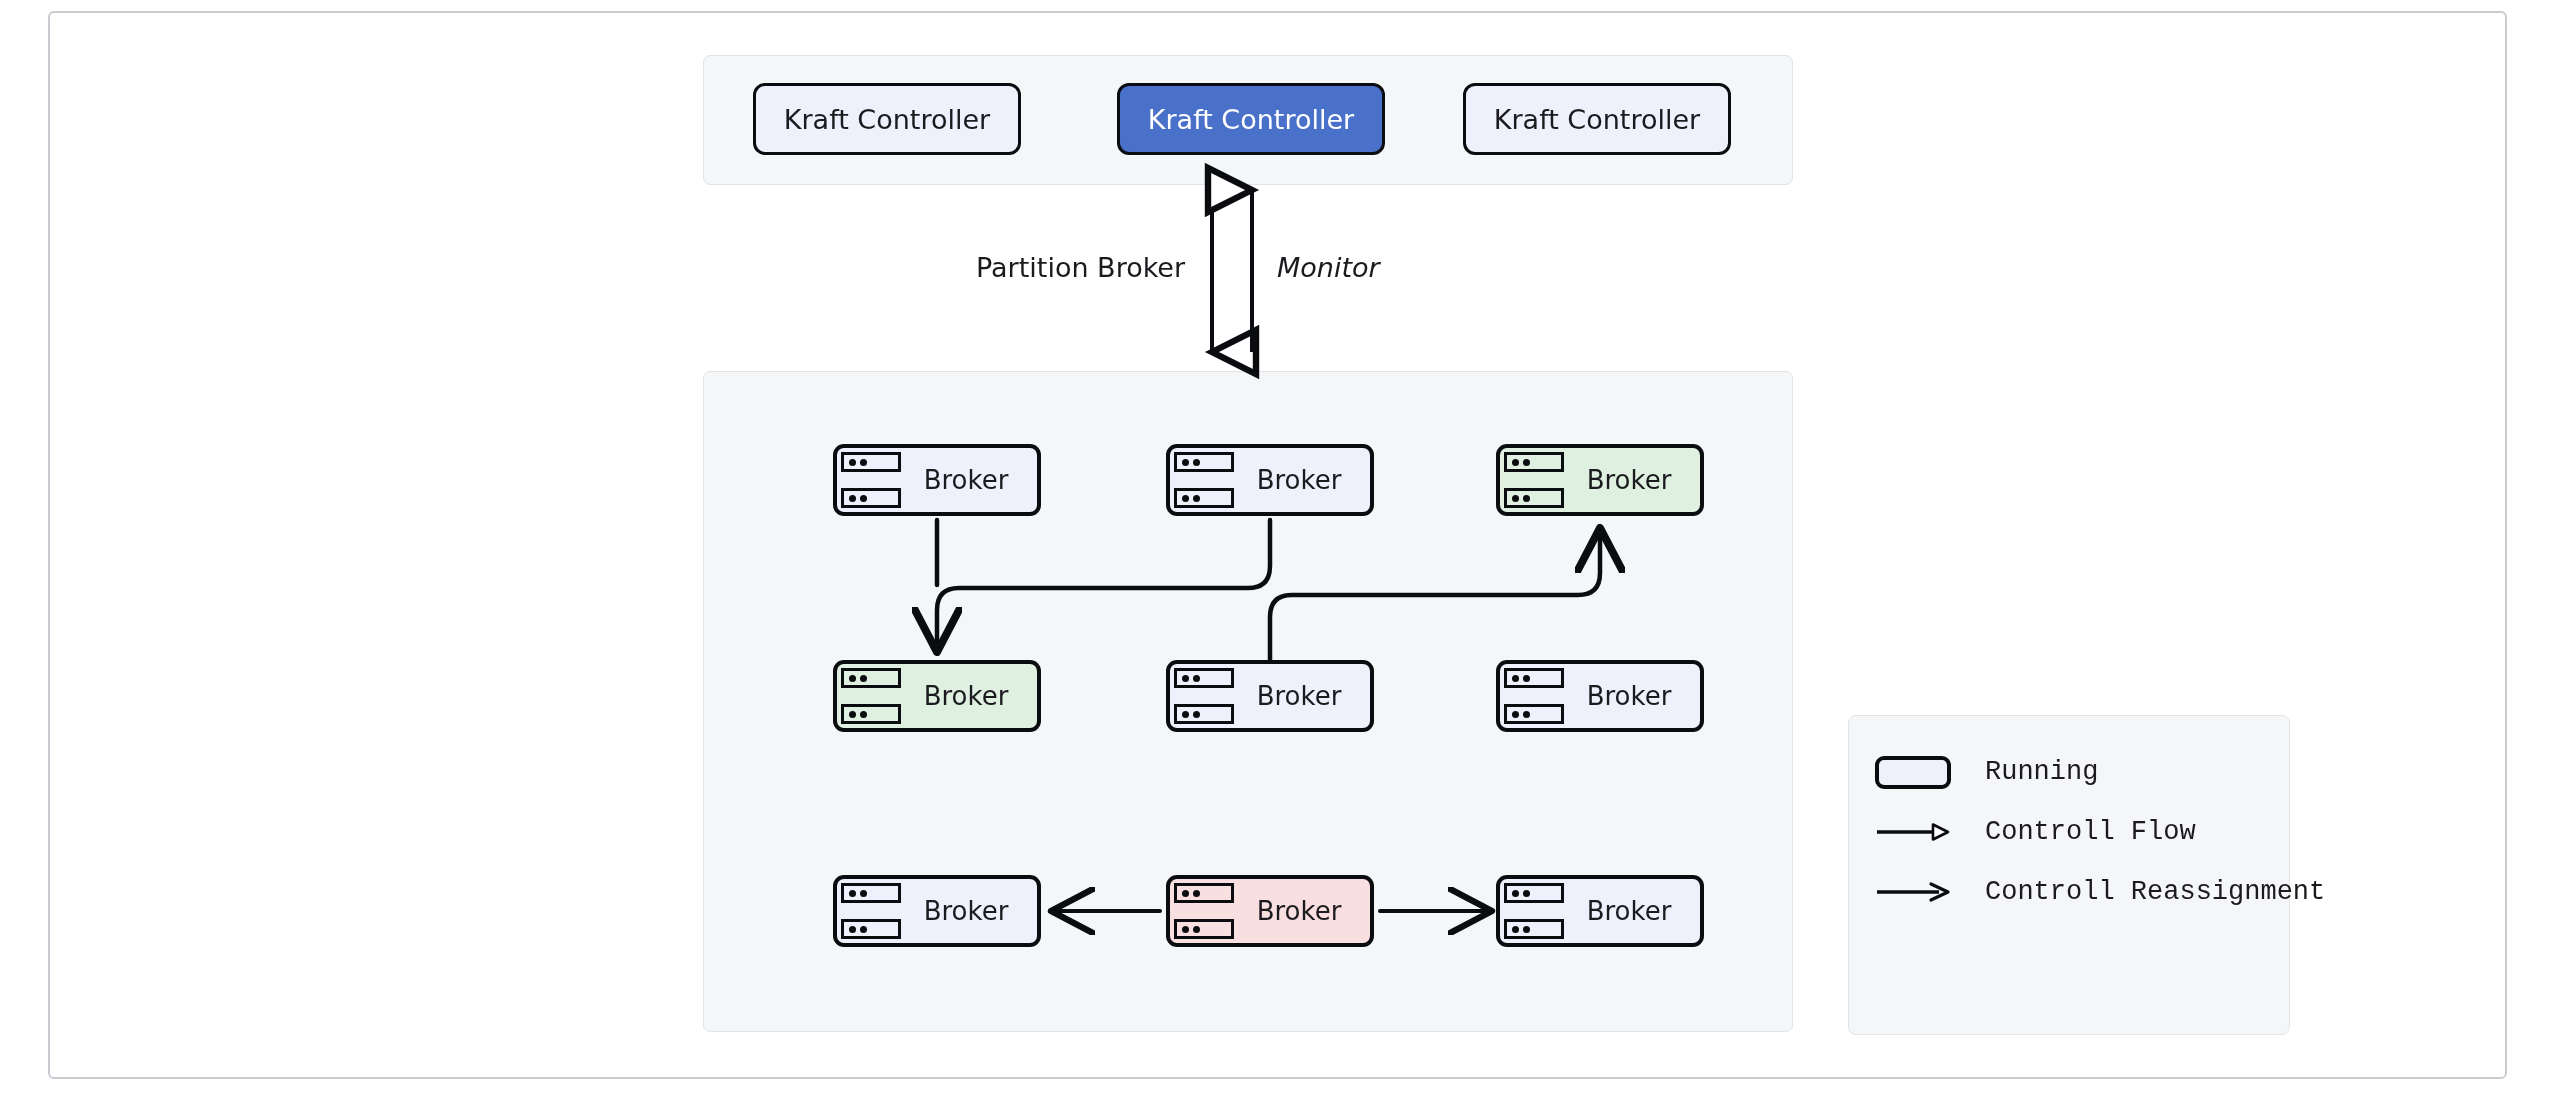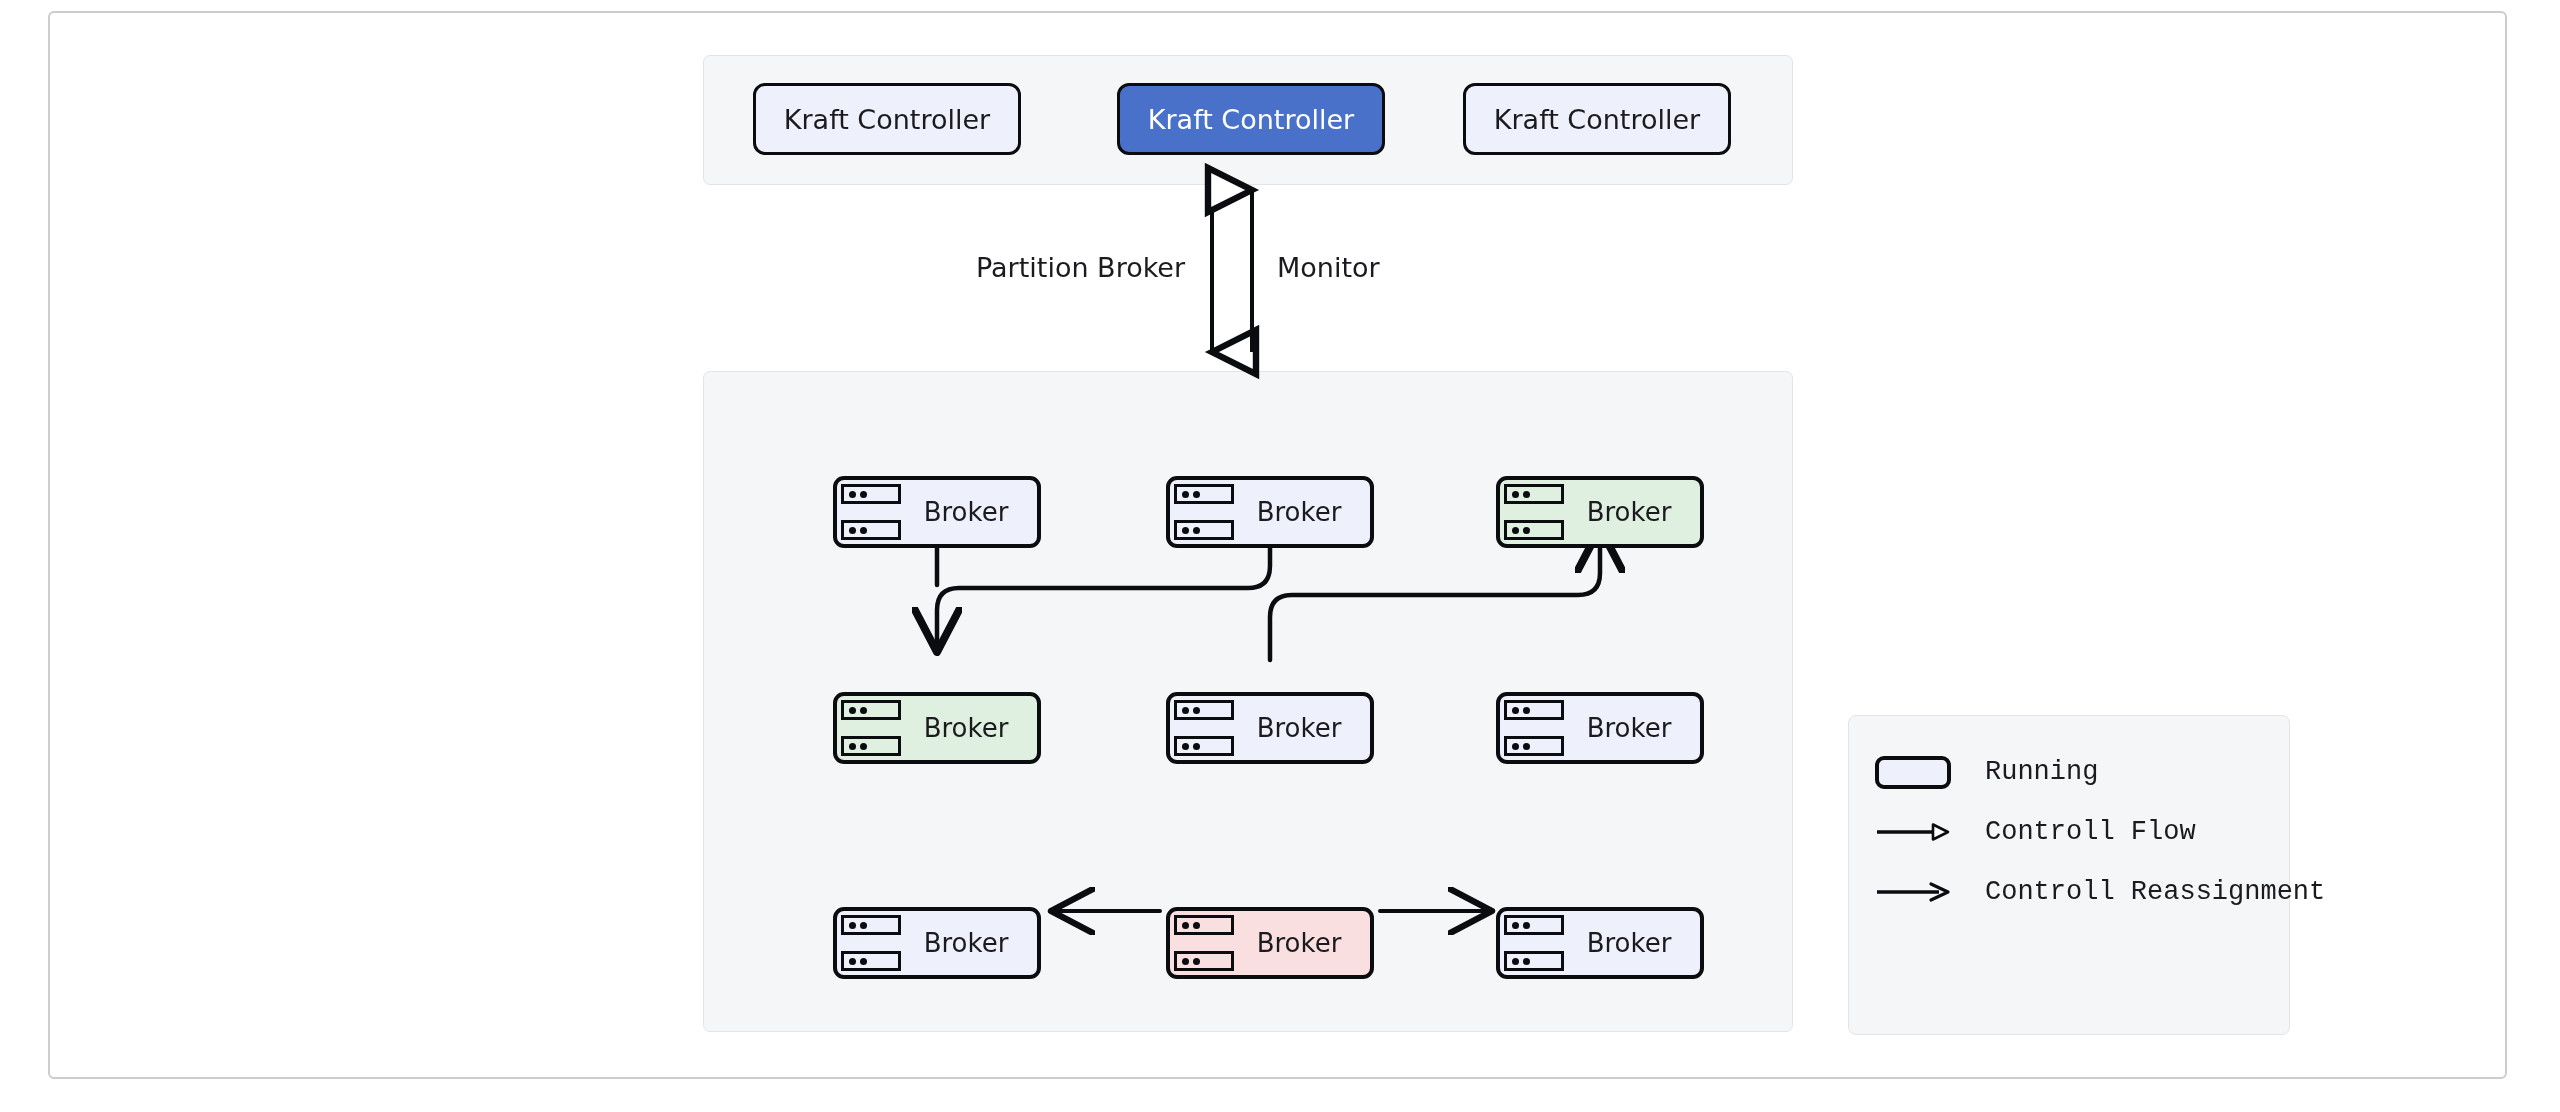--- a/index.html
+++ b/index.html
@@ -100,21 +100,20 @@
     width: 208px;
     height: 72px;
     border: 4px solid #0b0c10;
     border-radius: 11px;
     box-sizing: border-box;
     background: #eef0fb;
     display: flex;
     align-items: stretch;
     z-index: 5;
     overflow: hidden;
-    margin-top: 32px;
   }
   .broker.created { background: #dff0e0; }
   .broker.destroyed { background: #fadfe0; }
 
   .broker .rack {
     width: 64px;
     flex: 0 0 64px;
     display: flex;
     flex-direction: column;
     justify-content: space-between;
@@ -357,21 +356,21 @@
         </div>
       <div class="slot">
           <div class="dot"></div>
           <div class="dot"></div>
         </div>
     </div>
     <div class="blabel">Broker</div>
   </div>
 
   <div class="edge-label" style="left:976px; top:252px;">Partition Broker</div>
-  <div class="edge-label" style="left:1277px; top:252px;">Monitor</div>
+  <div class="edge-label" style="left:1277px; top:252px;font-style:italic;">Monitor</div>
 
   <svg id="edges">
     <defs>
       <marker id="m-open-down" viewBox="0 0 14 14" refX="7" refY="12" markerWidth="14" markerHeight="14" orient="auto-start-reverse">
         <path d="M7 12 L1.5 1 L12.5 1 Z" fill="#ffffff" stroke="#0b0c10" stroke-width="1.6"></path>
       </marker>
       <marker id="m-open-up" viewBox="0 0 14 14" refX="7" refY="12" markerWidth="14" markerHeight="14" orient="auto-start-reverse">
         <path d="M7 12 L1.5 1 L12.5 1 Z" fill="#ffffff" stroke="#0b0c10" stroke-width="1.6"></path>
       </marker>
       <marker id="m-solid" viewBox="0 0 12 12" refX="10" refY="6" markerWidth="11" markerHeight="11" orient="auto-start-reverse">

